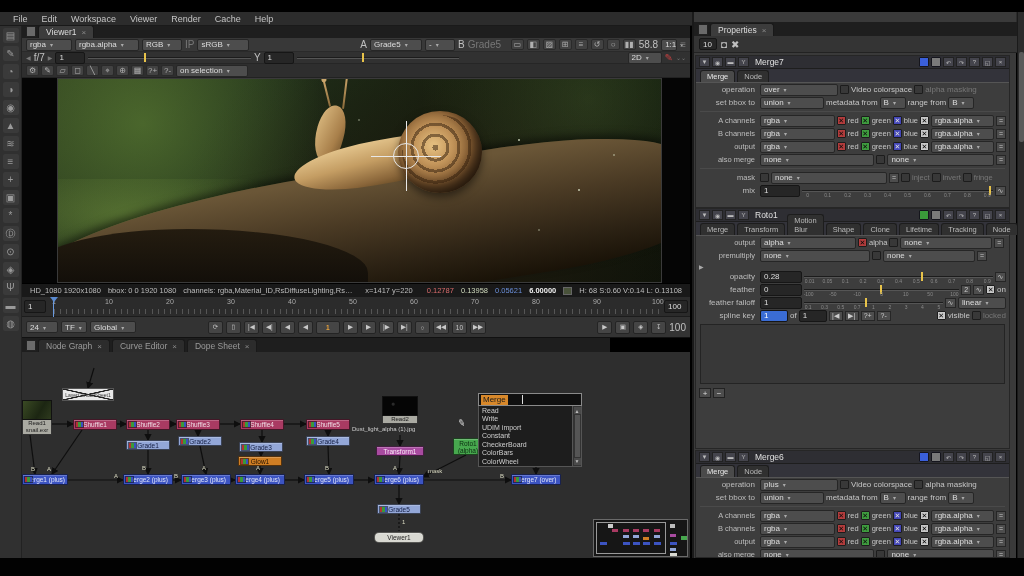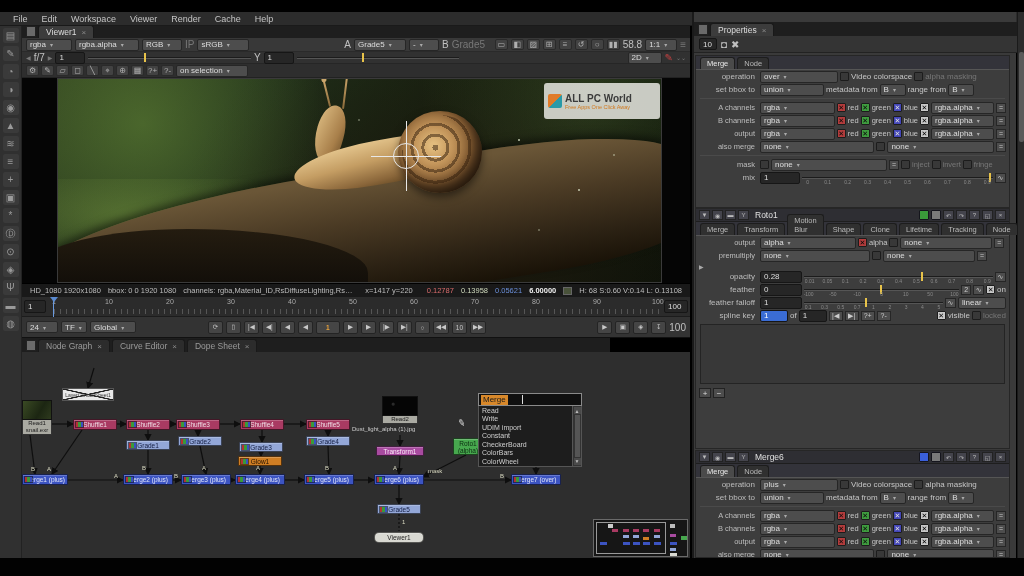--- a/index.html
+++ b/index.html
@@ -184,21 +184,21 @@
   <span class="dd" style="width:52px">
       <span>Grade5</span>
     </span>
   <span class="dd" style="width:30px">
       <span>-</span>
     </span>
   <span class="sm">B</span>
   <span class="sm dim" style="width:40px">Grade5</span>
   <span style="display:contents"><span class="vicon">▭</span><span class="vicon">◧</span><span class="vicon">▨</span><span class="vicon">⊞</span><span class="vicon">≡</span><span class="vicon">↺</span><span class="vicon">○</span><span class="vicon">▮▮</span></span>
   <span class="sm">58.8</span>
-  <span class="dd" style="width:32px">
+  <span class="dd" style="width:16px">
       <span>1:1</span>
     </span>
   <span class="sm dim">≡</span>
 </div>
 
 <div id="vtb2" class="abs">
   <span class="sm dim" style="font-size:6px">◀</span>
   <span class="sm">f/7</span>
   <span class="sm dim" style="font-size:6px">▶</span>
   <span class="inp" style="width:30px">1</span>
@@ -239,27 +239,20 @@
     <div class="snail" id="shell"></div>
     <span class="spark" style="left:460px;top:60px"></span>
     <span class="spark" style="left:520px;top:110px"></span>
     <span class="spark" style="left:555px;top:75px;opacity:.6"></span>
     <span class="spark" style="left:480px;top:150px;opacity:.5"></span>
     <span class="spark" style="left:300px;top:40px;opacity:.5"></span>
     <div id="cross" class="abs">
       <span class="h"></span>
         <span class="v"></span>
         <span class="c"></span>
-    </div>
-    <div id="wmark" class="abs">
-      <span id="wcube"></span>
-      <span>
-        <div class="t1">ALL PC World</div>
-        <div class="t2">Free Apps One Click Away</div>
-      </span>
     </div>
   </div>
 </div>
 
 <div id="vinfo" class="abs">
   <span>HD_1080 1920x1080</span>
   <span>bbox: 0 0 1920 1080</span>
   <span style="overflow:hidden;text-overflow:ellipsis">channels: rgba,Material_ID,RsDiffuseLighting,RsGlobalIllum</span>
   <span>x=1417 y=220</span>
   <span style="flex:1"></span>
@@ -480,20 +473,34 @@
       <span class="x">×</span>
     </span>
   </div>
   <div id="ptools">
     <span class="inp" style="width:18px">10</span>
     <span class="sm">◘</span>
     <span class="sm">✖</span>
   </div>
 
   <div class="panel" style="top:43px;height:153px">
+    <div class="phead">
+      <span class="hic">▼</span>
+      <span class="hic">◉</span>
+      <span class="hic">▬</span>
+      <span class="hic">Y</span>
+      <span class="ttl">Merge7</span>
+      <span class="hcb" style="background:#3a5fd9"></span>
+      <span class="hcb" style="background:#7a7a7a"></span>
+      <span class="hic dim">↶</span>
+      <span class="hic dim">↷</span>
+      <span class="hic">?</span>
+      <span class="hic">◱</span>
+      <span class="hic">×</span>
+    </div>
     <div class="ptabrow">
       <span class="ptab on">Merge</span>
       <span class="ptab">Node</span>
     </div>
     <div class="prow">
       <span class="plabel">operation</span>
       <span class="dd" style="width:78px">
           <span>over</span>
         </span>
       <span class="cb"></span>

